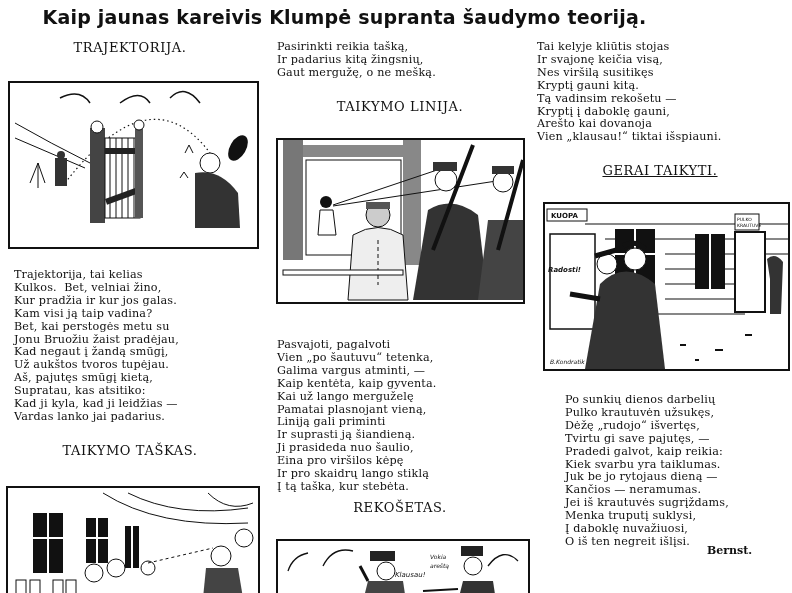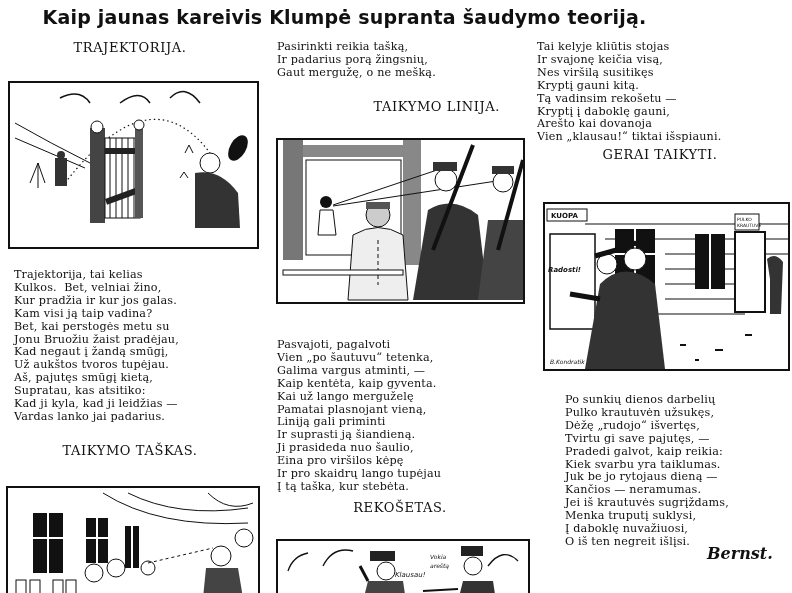--- a/index.html
+++ b/index.html
@@ -2,21 +2,21 @@
 <html><head>
 <meta charset="utf-8">
 <style>
   html, body { margin:0; padding:0; background:#fff; }
   body { width:792px; height:593px; overflow:hidden; position:relative; font-family:"DejaVu Serif", serif; color:#111; }
   .title { position:absolute; left:0; top:6px; width:689px; text-align:center; font-family:"DejaVu Sans", sans-serif; font-weight:bold; font-size:19px; letter-spacing:0.2px; }
   .head { position:absolute; font-family:"DejaVu Serif", serif; font-size:13px; letter-spacing:0.6px; text-align:center; }
   .verse { position:absolute; font-family:"DejaVu Serif", serif; font-size:11.2px; line-height:12.9px; white-space:pre; letter-spacing:0.15px; }
   .panel { position:absolute; border:2px solid #111; background:#fff; overflow:hidden; }
   .panel svg { width:100%; height:100%; display:block; }
-  .sig { position:absolute; font-style:italic; font-weight:bold; font-size:16px; }
+  .sig { position:absolute; font-weight:bold; font-size:11px; }
 </style>
 </head>
 <body>
 
 <div class="title">Kaip jaunas kareivis Klumpė supranta šaudymo teoriją.</div>
 
 <div class="head" style="left:40px; top:40px; width:180px;">TRAJEKTORIJA.</div>
 
 <div class="panel" style="left:8px; top:81px; width:247px; height:164px;">
   <svg viewBox="0 0 247 164">
@@ -84,24 +84,24 @@
     <g stroke="#111" fill="none">
         <rect x="8" y="92" width="10" height="20"></rect>
         <rect x="22" y="92" width="10" height="20"></rect>
         <rect x="45" y="92" width="10" height="20"></rect>
         <rect x="58" y="92" width="10" height="20"></rect>
       </g>
   </svg>
 </div>
 
 <div class="verse" style="left:277px; top:41px;"><span>Pasirinkti reikia tašką,</span>
-<span>Ir padarius porą žingsnių,</span>
+<span>Ir padarius kitą žingsnių,</span>
 <span>Gaut mergužę, o ne mešką.</span></div>
 
-<div class="head" style="left:300px; top:99px; width:200px;text-align:right;">TAIKYMO LINIJA.</div>
+<div class="head" style="left:300px; top:99px; width:200px;">TAIKYMO LINIJA.</div>
 
 <div class="panel" style="left:276px; top:138px; width:245px; height:162px;">
   <svg viewBox="0 0 245 162">
     <rect x="5" y="0" width="20" height="120" fill="#777"></rect>
     <rect x="25" y="5" width="105" height="12" fill="#888"></rect>
     <rect x="125" y="0" width="18" height="125" fill="#888"></rect>
     <rect x="28" y="20" width="95" height="95" fill="#fff" stroke="#111"></rect>
     <circle cx="48" cy="62" r="6" fill="#111"></circle>
       <path d="M42 70 L55 70 L58 95 L40 95 Z" fill="#fff" stroke="#111"></path>
     <path d="M55 65 L165 28 M55 66 L225 40" stroke="#111"></path>
@@ -123,21 +123,21 @@
 <div class="verse" style="left:277px; top:339px;"><span>Pasvajoti, pagalvoti</span>
 <span>Vien „po šautuvu“ tetenka,</span>
 <span>Galima vargus atminti, —</span>
 <span>Kaip kentėta, kaip gyventa.</span>
 <span>Kai už lango merguželę</span>
 <span>Pamatai plasnojant vieną,</span>
 <span>Liniją gali priminti</span>
 <span>Ir suprasti ją šiandieną.</span>
 <span>Ji prasideda nuo šaulio,</span>
 <span>Eina pro viršilos kėpę</span>
-<span>Ir pro skaidrų lango tupėjau</span>
+<span>Ir pro skaidrų lango stiklą</span>
 <span>Į tą taška, kur stebėta.</span></div>
 
 <div class="head" style="left:320px; top:500px; width:160px;">REKOŠETAS.</div>
 
 <div class="panel" style="left:276px; top:539px; width:250px; height:60px; border-bottom:none;">
   <svg viewBox="0 0 250 60">
     <path d="M10 30 Q15 15 30 12 M45 25 Q55 5 75 10 M210 25 Q225 5 240 20" stroke="#111" fill="none" stroke-width="1.3"></path>
     <circle cx="108" cy="30" r="9" fill="#fff" stroke="#111"></circle>
       <rect x="92" y="10" width="25" height="10" fill="#222"></rect>
     <path d="M85 60 L90 40 L125 40 L128 60 Z" fill="#444"></path>
@@ -154,21 +154,21 @@
 
 <div class="verse" style="left:537px; top:41px;"><span>Tai kelyje kliūtis stojas</span>
 <span>Ir svajonę keičia visą,</span>
 <span>Nes viršilą susitikęs</span>
 <span>Kryptį gauni kitą.</span>
 <span>Tą vadinsim rekošetu —</span>
 <span>Kryptį į daboklę gauni,</span>
 <span>Arešto kai dovanoja</span>
 <span>Vien „klausau!“ tiktai išspiauni.</span></div>
 
-<div class="head" style="left:570px; top:147px; width:180px;">GERAI TAIKYTI.</div>
+<div class="head" style="left:570px; top:163px; width:180px;text-decoration:underline;">GERAI TAIKYTI.</div>
 
 <div class="panel" style="left:543px; top:202px; width:243px; height:165px;">
   <svg viewBox="0 0 243 165">
     <g stroke="#111" stroke-width="1.2">
         <line x1="40" y1="20" x2="243" y2="20"></line>
         <line x1="60" y1="35" x2="243" y2="35"></line>
         <line x1="120" y1="50" x2="243" y2="50"></line>
         <line x1="120" y1="65" x2="200" y2="65"></line>
         <line x1="120" y1="80" x2="200" y2="80"></line>
         <line x1="120" y1="95" x2="200" y2="95"></line>

